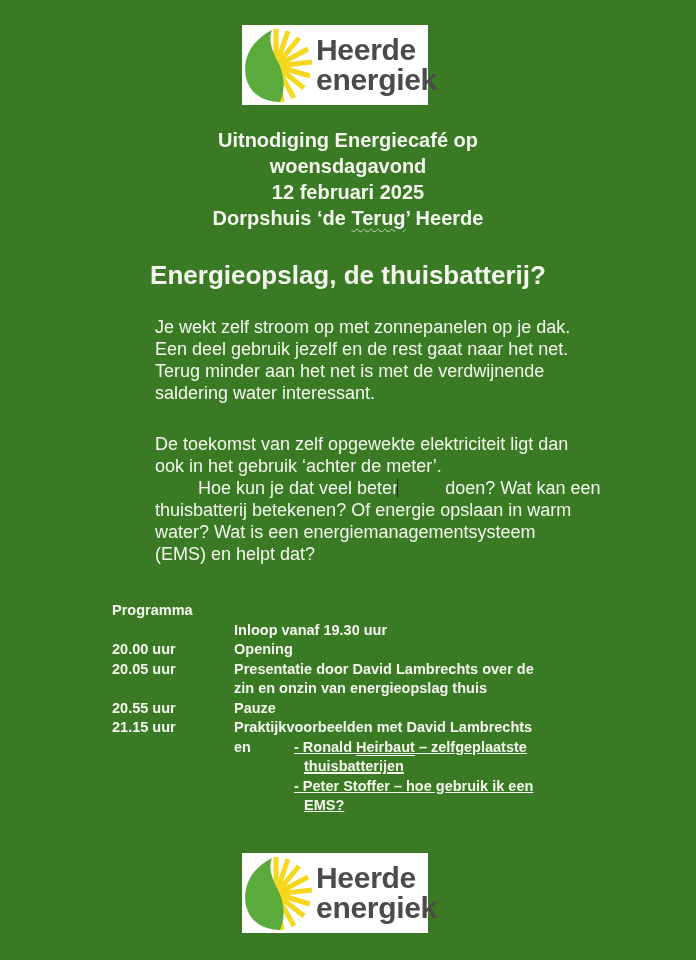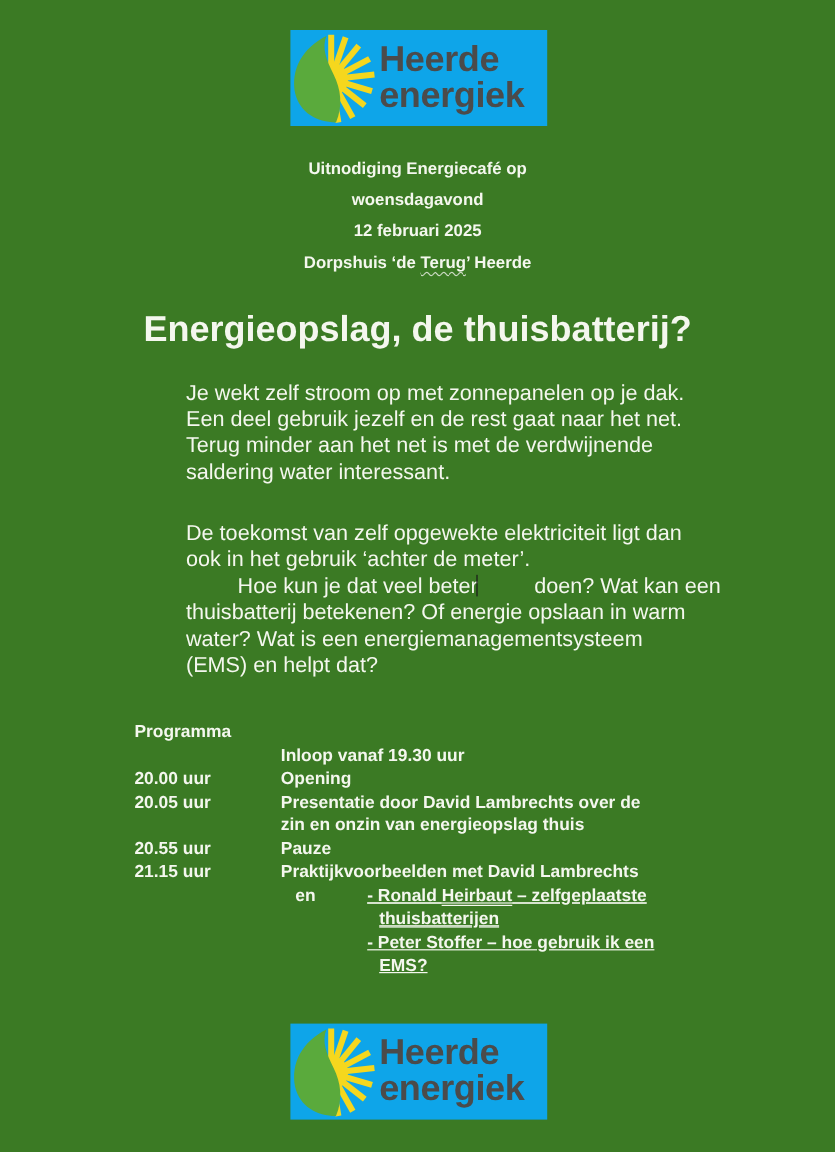--- a/index.html
+++ b/index.html
@@ -7,22 +7,22 @@
       width: 696px; height: 960px;
       background: #3b7a24;
       font-family: "Liberation Sans", "DejaVu Sans", sans-serif;
       color: #f4f7ee;
       position: relative;
       overflow: hidden;
     }
     .logo {
       position: absolute;
       left: 242px;
-      width: 214px; height: 80px;
-      background: #0ea5e9;
+      width: 186px; height: 80px;
+      background: #ffffff;
       display: flex; align-items: center;
       box-sizing: border-box;
     }
     .logo.top { top: 25px; }
     .logo.bottom { top: 853px; }
     .logo-mark { width: 72px; height: 78px; position: relative; flex: 0 0 72px; }
     .logo-mark svg { position: absolute; left: 0; top: 0; }
     .logo-text {
       font-family: "Liberation Sans", sans-serif;
       font-weight: bold;
@@ -30,30 +30,30 @@
       font-size: 30px;
       line-height: 30px;
       letter-spacing: -0.3px;
       margin-left: 2px;
     }
     .logo-text span { display: block; }
     .header {
       position: absolute; left: 0; right: 0; top: 127px;
       text-align: center;
       font-weight: bold;
-      font-size: 14px;
+      font-size: 20px;
       line-height: 26px;
     }
     .header span { display: block; }
     .squiggle { text-decoration: underline wavy #c9d8c0; text-decoration-thickness: 1px; text-underline-offset: 3px; }
     .title {
       position: absolute; left: 0; right: 0; top: 259px;
       text-align: center;
       font-weight: bold;
-      font-size: 30px;
+      font-size: 26px;
       line-height: 32px;
     }
     .para {
       position: absolute; left: 112px; width: 500px;
       font-size: 18px;
       line-height: 22px;
     }
     .para span { display: block; margin-left: 43px; }
     .para1 { top: 316px; }
     .para2 { top: 433px; }
@@ -63,21 +63,21 @@
       font-weight: bold;
       font-size: 14.5px;
       line-height: 19.5px;
       width: 500px;
     }
     .prog-row { display: flex; }
     .prog-time { width: 122px; flex: 0 0 122px; }
     .prog-desc { flex: 1; }
     .prog-desc span { display: block; }
     .sub-row { display: flex; }
-    .sub-label { width: 60px; flex: 0 0 60px; margin-left: 12px; }
+    .sub-label { width: 60px; flex: 0 0 60px; }
     .sub-items { flex: 1; }
     .sub-item span { display: block; text-decoration: underline; }
     .sub-item .cont { padding-left: 10px; }
     .uline { text-decoration: underline; text-decoration-thickness: 1px; text-underline-offset: 2px; }
   </style>
 </head>
 <body>
 
 <div class="logo top">
   <div class="logo-mark">

